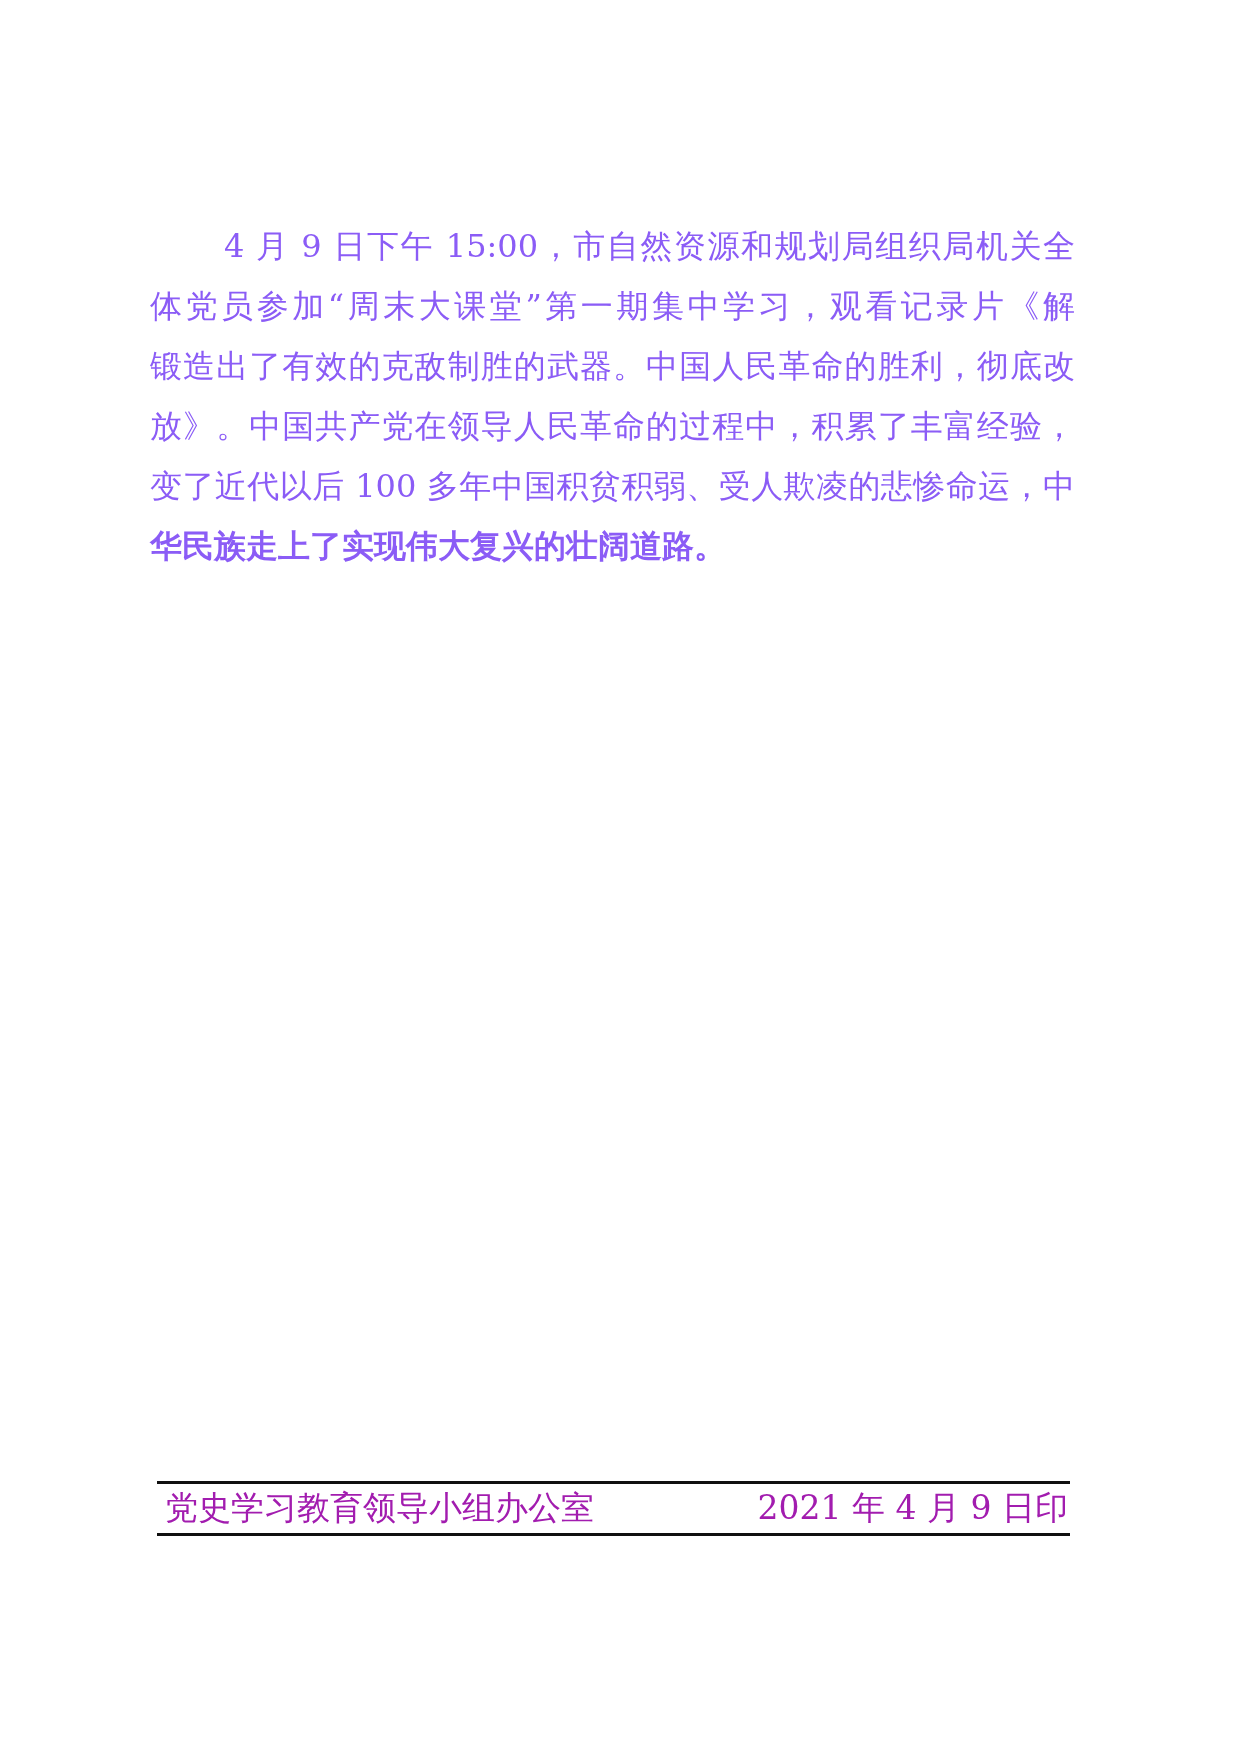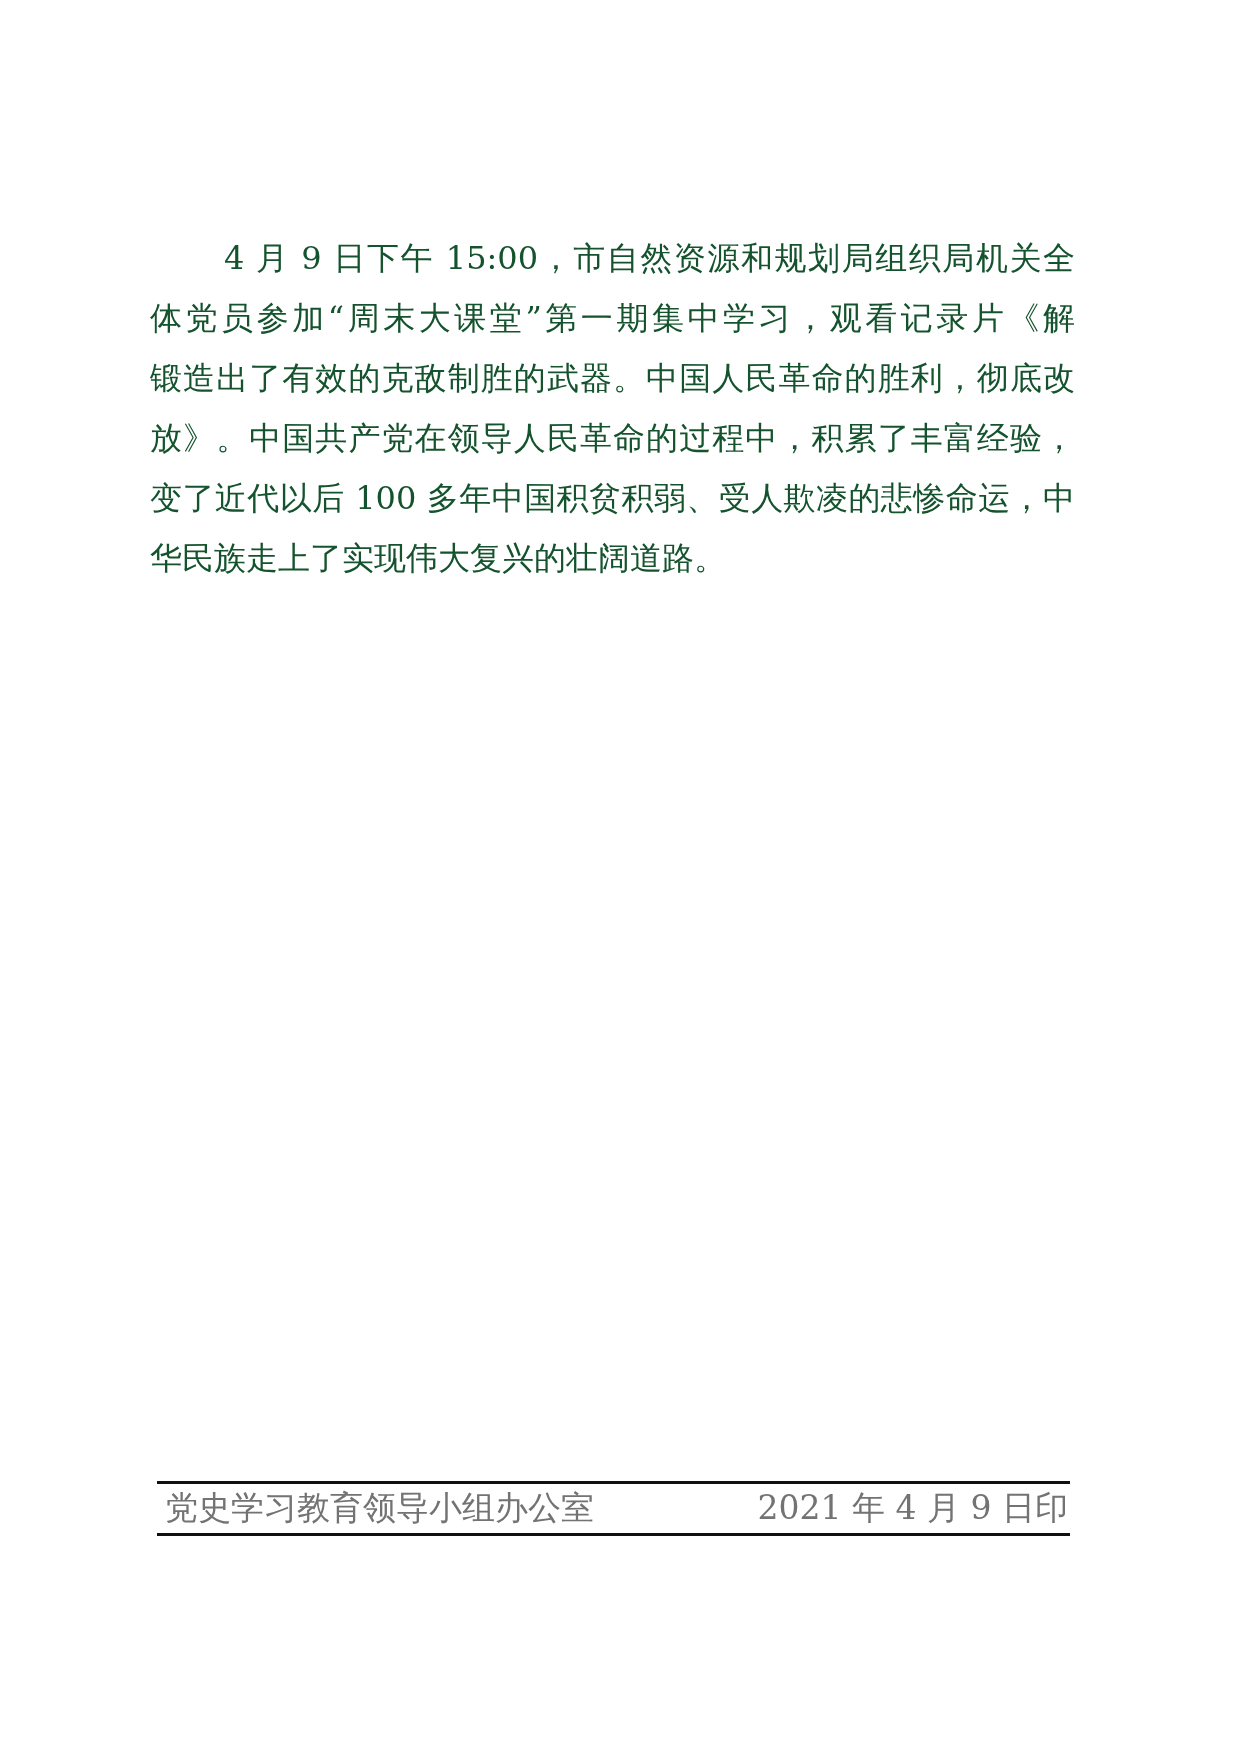--- a/index.html
+++ b/index.html
@@ -13,60 +13,61 @@
     height: 1754px;
     background: #ffffff;
     overflow: hidden;
     font-family: "DejaVu Serif", "Liberation Serif", serif;
     color: #1c1c1c;
   }
   
   .body-text {
     position: absolute;
     left: 150px;
-    top: 228px;
+    top: 216px;
     width: 925px;
     font-size: 32px;
     line-height: 60px;
-    color: #14532d;
+    color: #8b5cf6;
   }
   .para-line {
     width: 100%;
     white-space: nowrap;
   }
   .para-line.justified {
     white-space: normal;
     text-align: justify;
     text-align-last: justify;
   }
   .para-line.first {
     text-indent: 74px;
   }
   .para-line.last {
     text-align: left;
     text-align-last: left;
+    font-weight: bold;
   }
   
   .footer {
     position: absolute;
     left: 157px;
     top: 1481px;
     width: 913px;
   }
   .footer-rule {
     height: 3px;
     background: #101010;
   }
   .footer-row {
     display: flex;
     justify-content: space-between;
     align-items: center;
     height: 49px;
     font-size: 33px;
-    color: #737373;
+    color: #a21caf;
     padding: 0 2px 0 8px;
     box-sizing: border-box;
   }
   .footer-issuer { white-space: nowrap; }
   .footer-date   { white-space: nowrap; margin-left: 28px; }
 </style>
 </head>
 <body>
 
 <div class="page">

